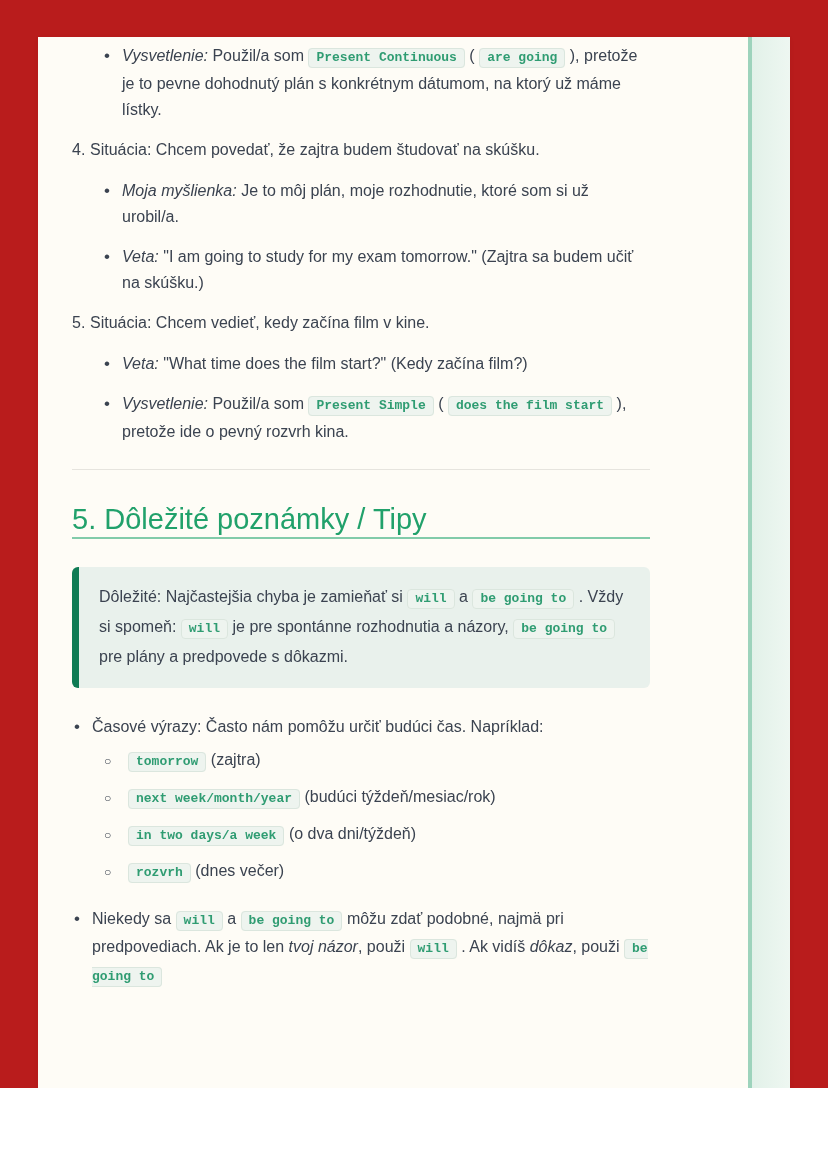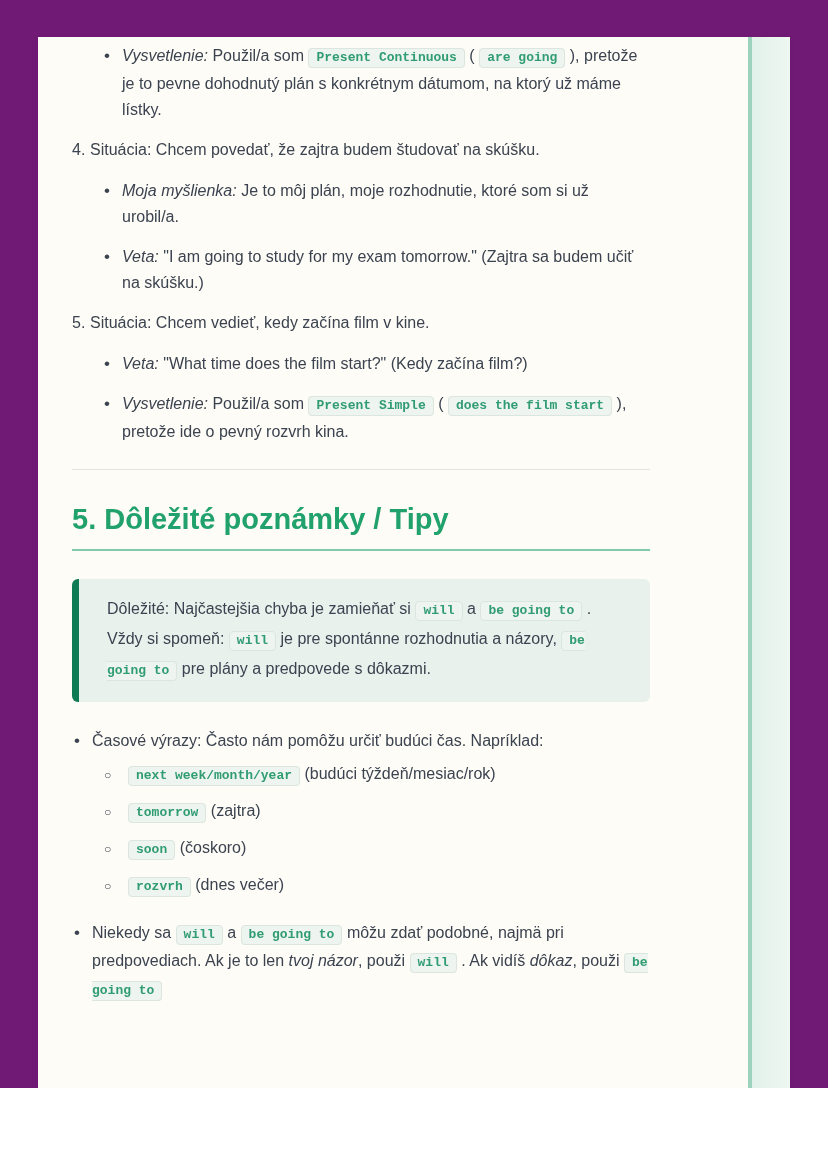--- a/index.html
+++ b/index.html
@@ -4,21 +4,21 @@
 <style>
   html, body { margin: 0; padding: 0; }
   body {
     width: 828px; height: 1171px;
     background: #ffffff;
     font-family: "Liberation Sans", sans-serif;
   }
   .canvas {
     position: relative;
     width: 828px; height: 1088px;
-    background: #701a75;
+    background: #b91c1c;
     overflow: hidden;
   }
   .page-card {
     position: absolute;
     left: 38px; top: 37px;
     width: 752px; height: 1103px;
     background: var(--page-bg, #fefcf6);
     box-shadow: 0 1px 5px rgba(0,0,0,0.05);
   }
   .right-strip {
@@ -60,32 +60,31 @@
   }
   
   .numbered-item { position: relative; padding-left: 18px; margin: 2px 0 15px 0; }
   .numbered-item .num { position: absolute; left: 0; top: 0; }
   
   .divider { border: none; border-top: 1px solid var(--divider, #e6e4de); margin: 24px 0 0 0; }
   .section-heading {
     margin: 31px 0 0 0;
     font-size: 29px;
     line-height: 36px;
-    font-weight: 700;
+    font-weight: 400;
     color: var(--accent-green, #21a16b);
-    padding-bottom: 12px;
     border-bottom: 2px solid var(--heading-underline, #82cbaa);
   }
   
   .callout {
     margin-top: 28px;
     background: var(--callout-bg, #e9f1ec);
     border-left: 7px solid var(--callout-border, #0f7b54);
     border-radius: 6px;
-    padding: 16px 20px 17px 28px;
+    padding: 16px 20px 17px 20px;
     line-height: 28px;
   }
   .callout p { margin: 0; }
   
   .tips-list { list-style: none; margin: 26px 0 0 0; padding: 0; }
   .tips-list > li { position: relative; padding-left: 20px; margin-bottom: 13px; margin-top: 20px; }
   .tips-list > li::before {
     content: "\2022";
     position: absolute; left: 2px; top: 0;
     font-size: 17px; line-height: 26px; color: var(--text, #3b4350);
@@ -142,23 +141,23 @@
       <h2 class="section-heading">5. Dôležité poznámky / Tipy</h2>
 
       <div class="callout">
         <p class="rich"><span class="seg-bold">Dôležité</span><span class="seg-plain">: Najčastejšia chyba je zamieňať si </span><span class="seg-code">will</span><span class="seg-plain"> a </span><span class="seg-code">be going to</span><span class="seg-plain"> . Vždy si spomeň: </span><span class="seg-code">will</span><span class="seg-plain"> je pre spontánne rozhodnutia a názory, </span><span class="seg-code">be going to</span><span class="seg-plain"> pre plány a predpovede s dôkazmi.</span></p>
       </div>
 
       <ul class="tips-list">
         <li>
           <span class="rich"><span class="seg-bold">Časové výrazy:</span><span class="seg-plain"> Často nám pomôžu určiť budúci čas. Napríklad:</span></span>
           <ul class="circle-list">
+            <li><span class="rich"><span class="seg-code">tomorrow</span><span class="seg-plain"> (zajtra)</span></span></li>
             <li><span class="rich"><span class="seg-code">next week/month/year</span><span class="seg-plain"> (budúci týždeň/mesiac/rok)</span></span></li>
-            <li><span class="rich"><span class="seg-code">tomorrow</span><span class="seg-plain"> (zajtra)</span></span></li>
-            <li><span class="rich"><span class="seg-code">soon</span><span class="seg-plain"> (čoskoro)</span></span></li>
+            <li><span class="rich"><span class="seg-code">in two days/a week</span><span class="seg-plain"> (o dva dni/týždeň)</span></span></li>
             <li><span class="rich"><span class="seg-code">rozvrh</span><span class="seg-plain"> (dnes večer)</span></span></li>
           </ul>
         </li>
         <li><span class="rich"><span class="seg-plain">Niekedy sa </span><span class="seg-code">will</span><span class="seg-plain"> a </span><span class="seg-code">be going to</span><span class="seg-plain"> môžu zdať podobné, najmä pri predpovediach. Ak je to len </span><span class="seg-italic">tvoj názor</span><span class="seg-plain">, použi </span><span class="seg-code">will</span><span class="seg-plain"> . Ak vidíš </span><span class="seg-italic">dôkaz</span><span class="seg-plain">, použi </span><span class="seg-code">be going to</span></span></li>
       </ul>
 
     </div>
     <div class="right-strip"></div>
   </div>
   <div class="watermark">(c) Knowunity 2025</div>

